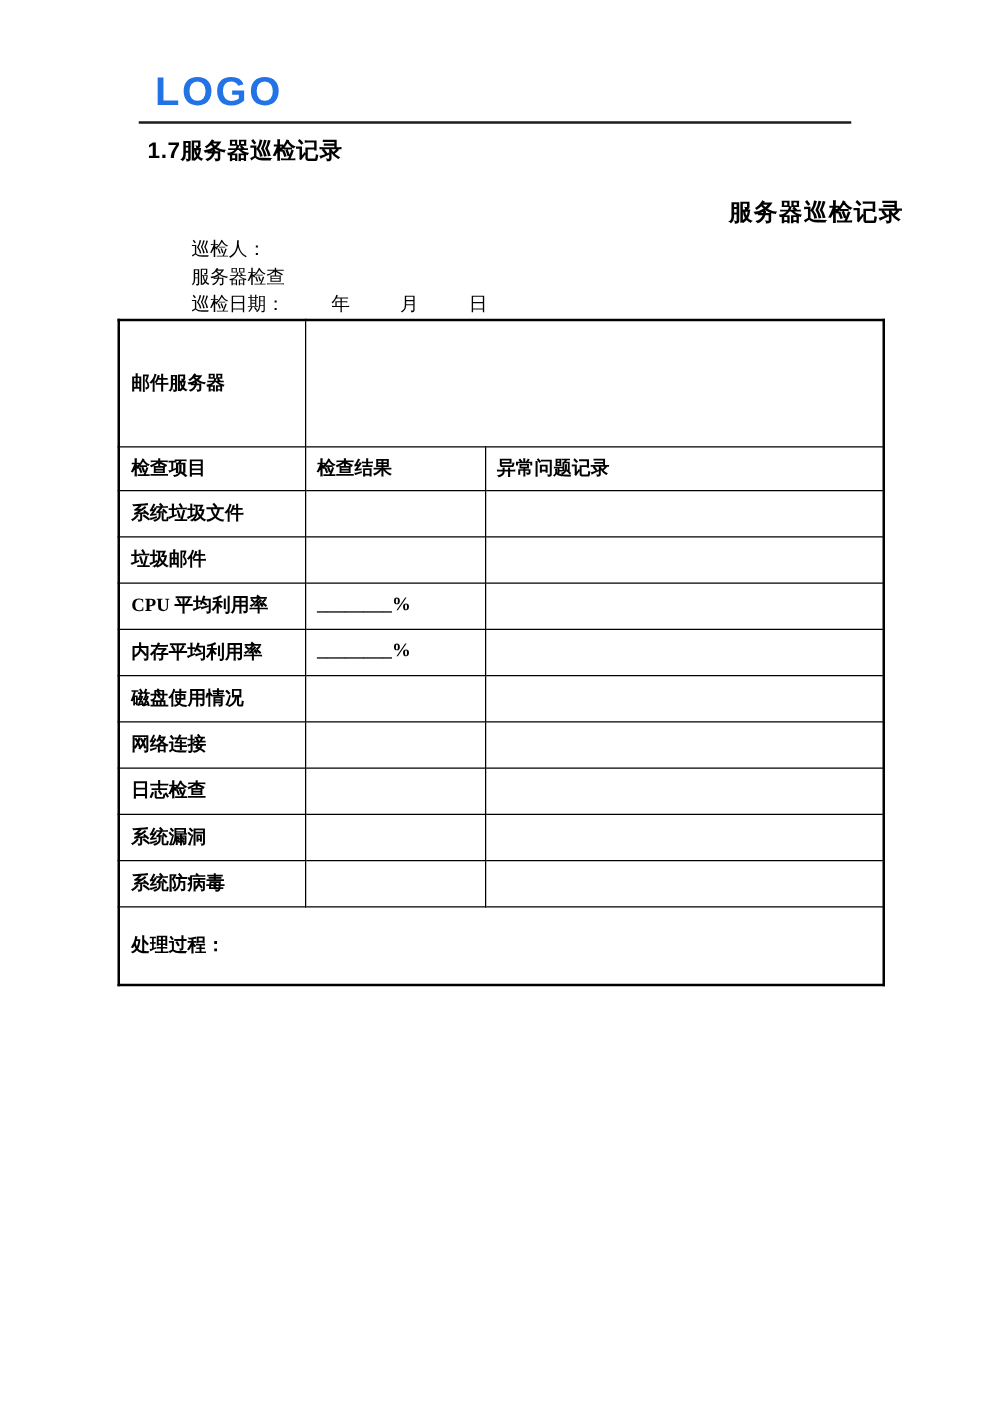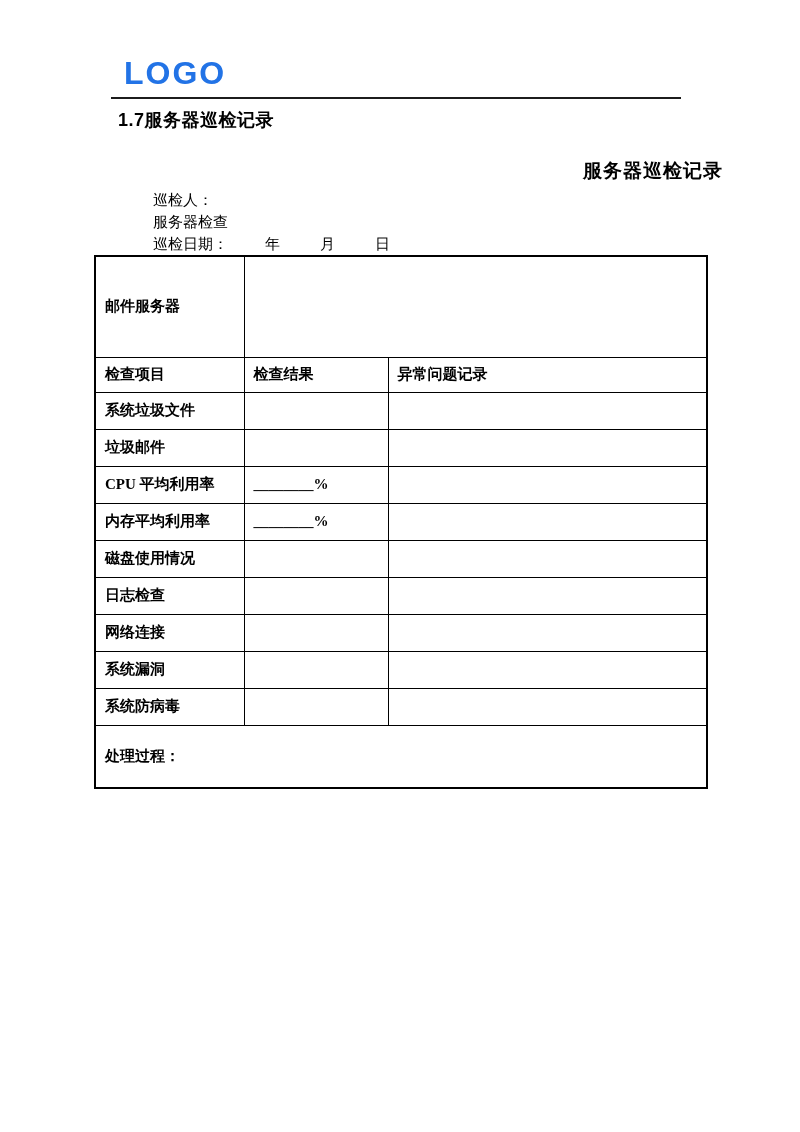--- a/index.html
+++ b/index.html
@@ -123,26 +123,26 @@
         <td>内存平均利用率</td>
         <td class="result-cell">________%</td>
         <td></td>
       </tr>
       <tr class="r-item">
         <td>磁盘使用情况</td>
         <td class="result-cell"></td>
         <td></td>
       </tr>
       <tr class="r-item">
-        <td>日志检查</td>
+        <td>网络连接</td>
         <td class="result-cell"></td>
         <td></td>
       </tr>
       <tr class="r-item">
-        <td>网络连接</td>
+        <td>日志检查</td>
         <td class="result-cell"></td>
         <td></td>
       </tr>
       <tr class="r-item">
         <td>系统漏洞</td>
         <td class="result-cell"></td>
         <td></td>
       </tr>
       <tr class="r-item">
         <td>系统防病毒</td>

